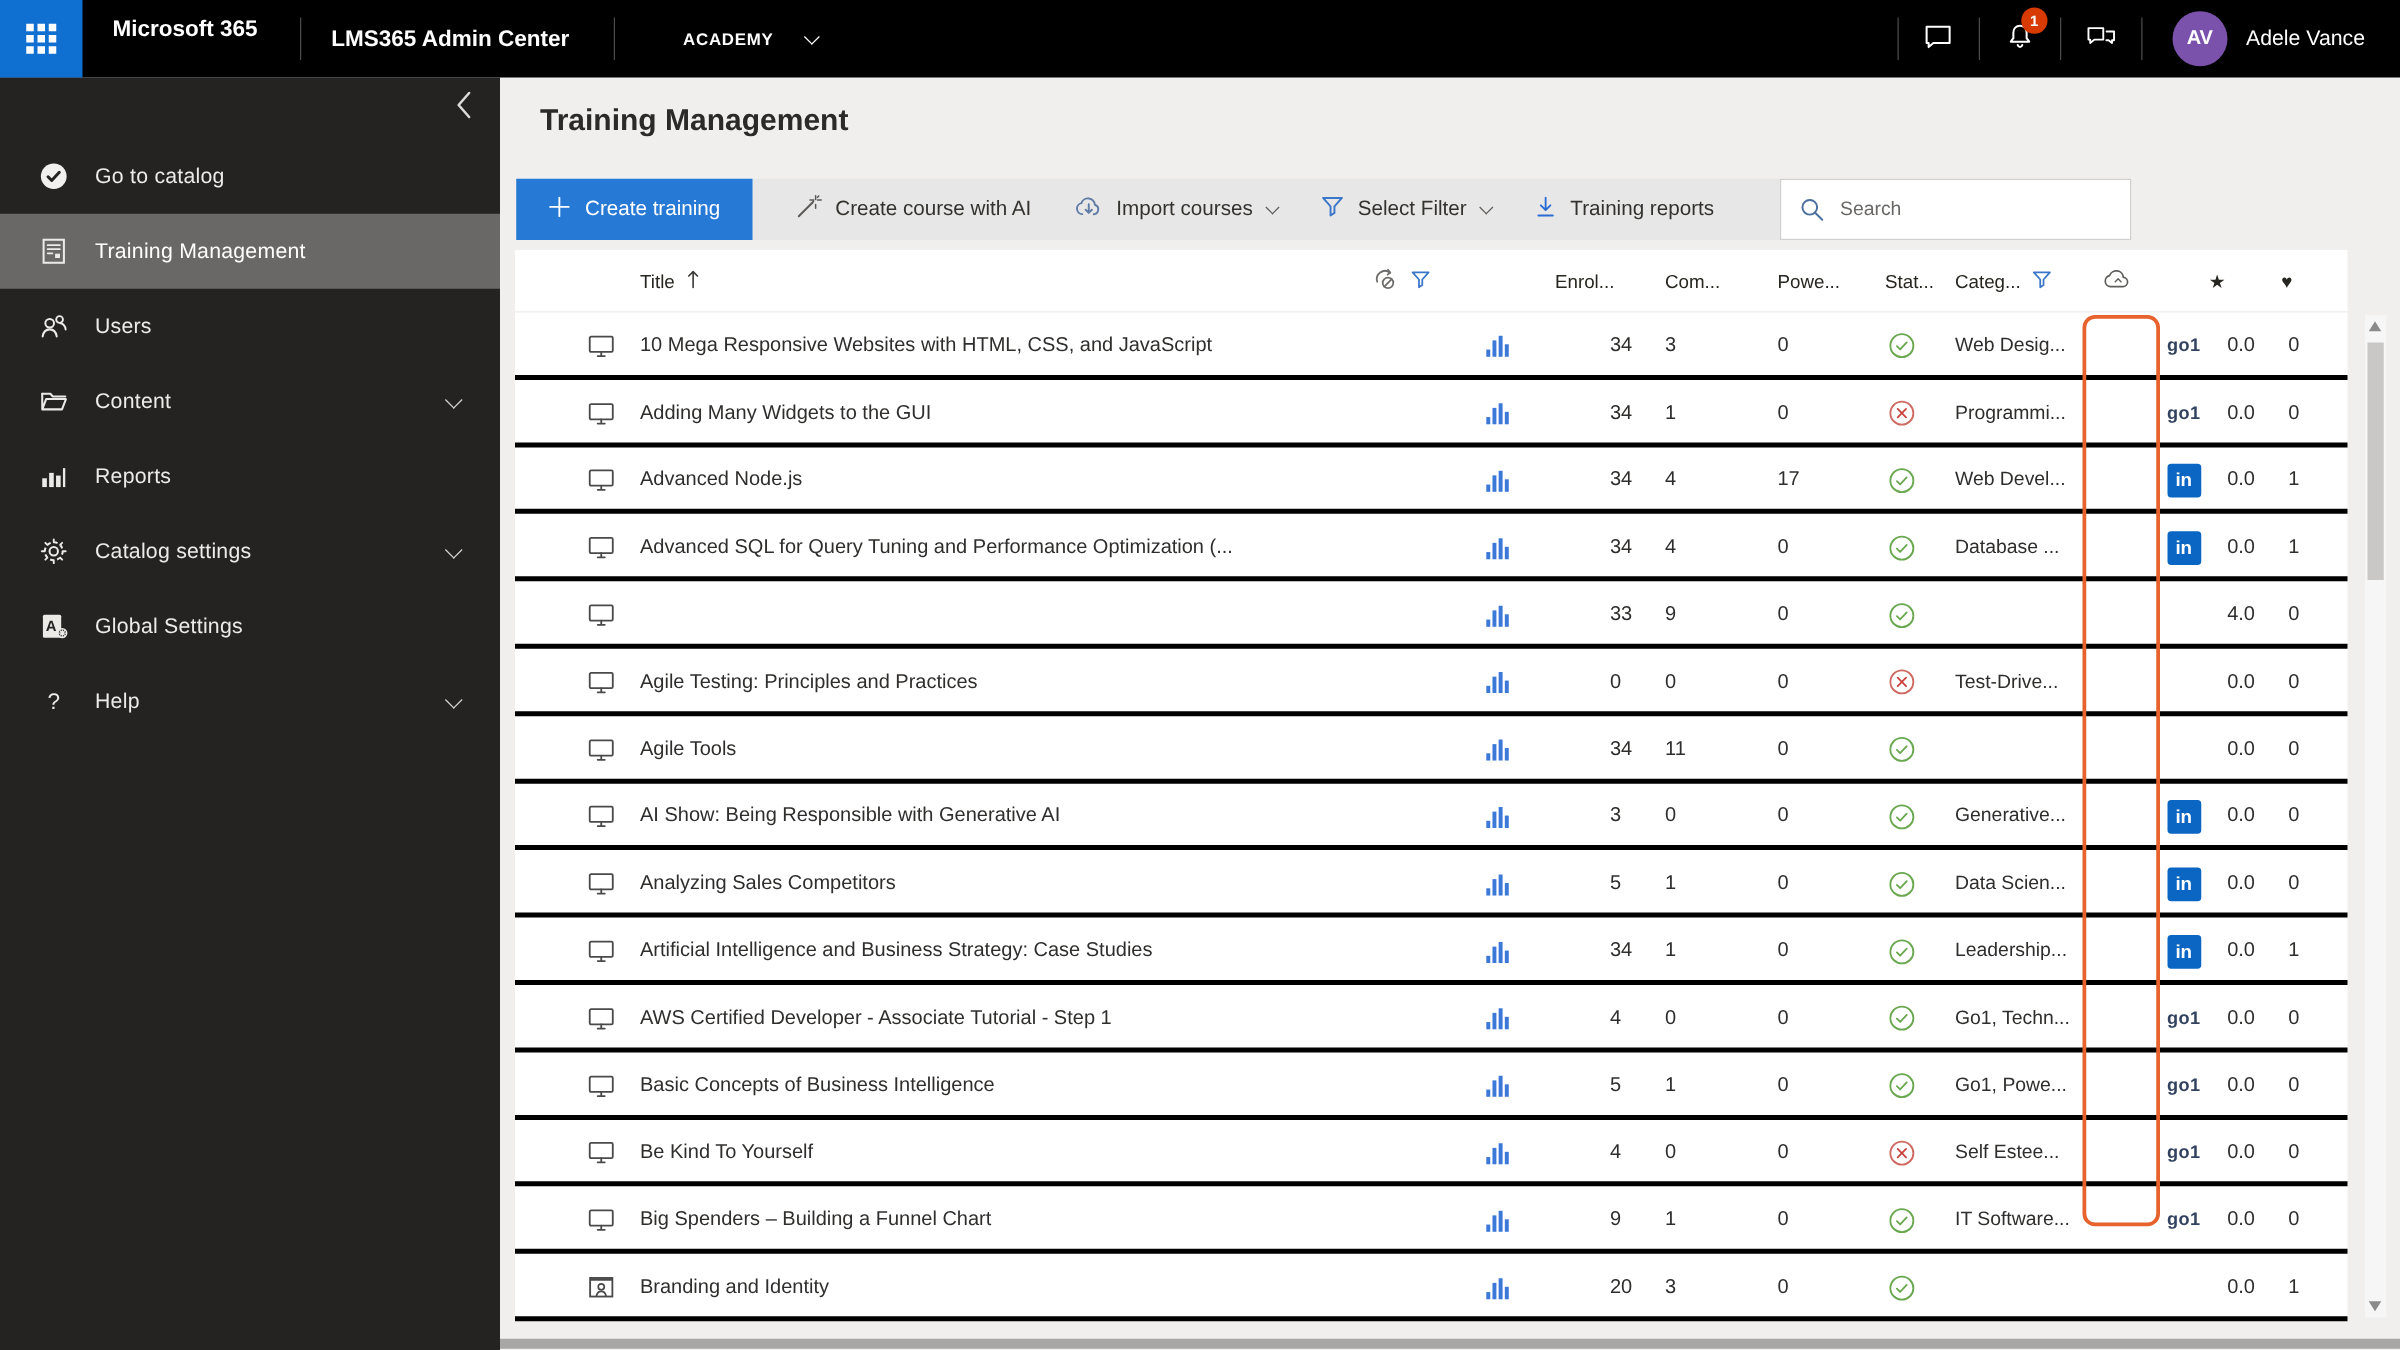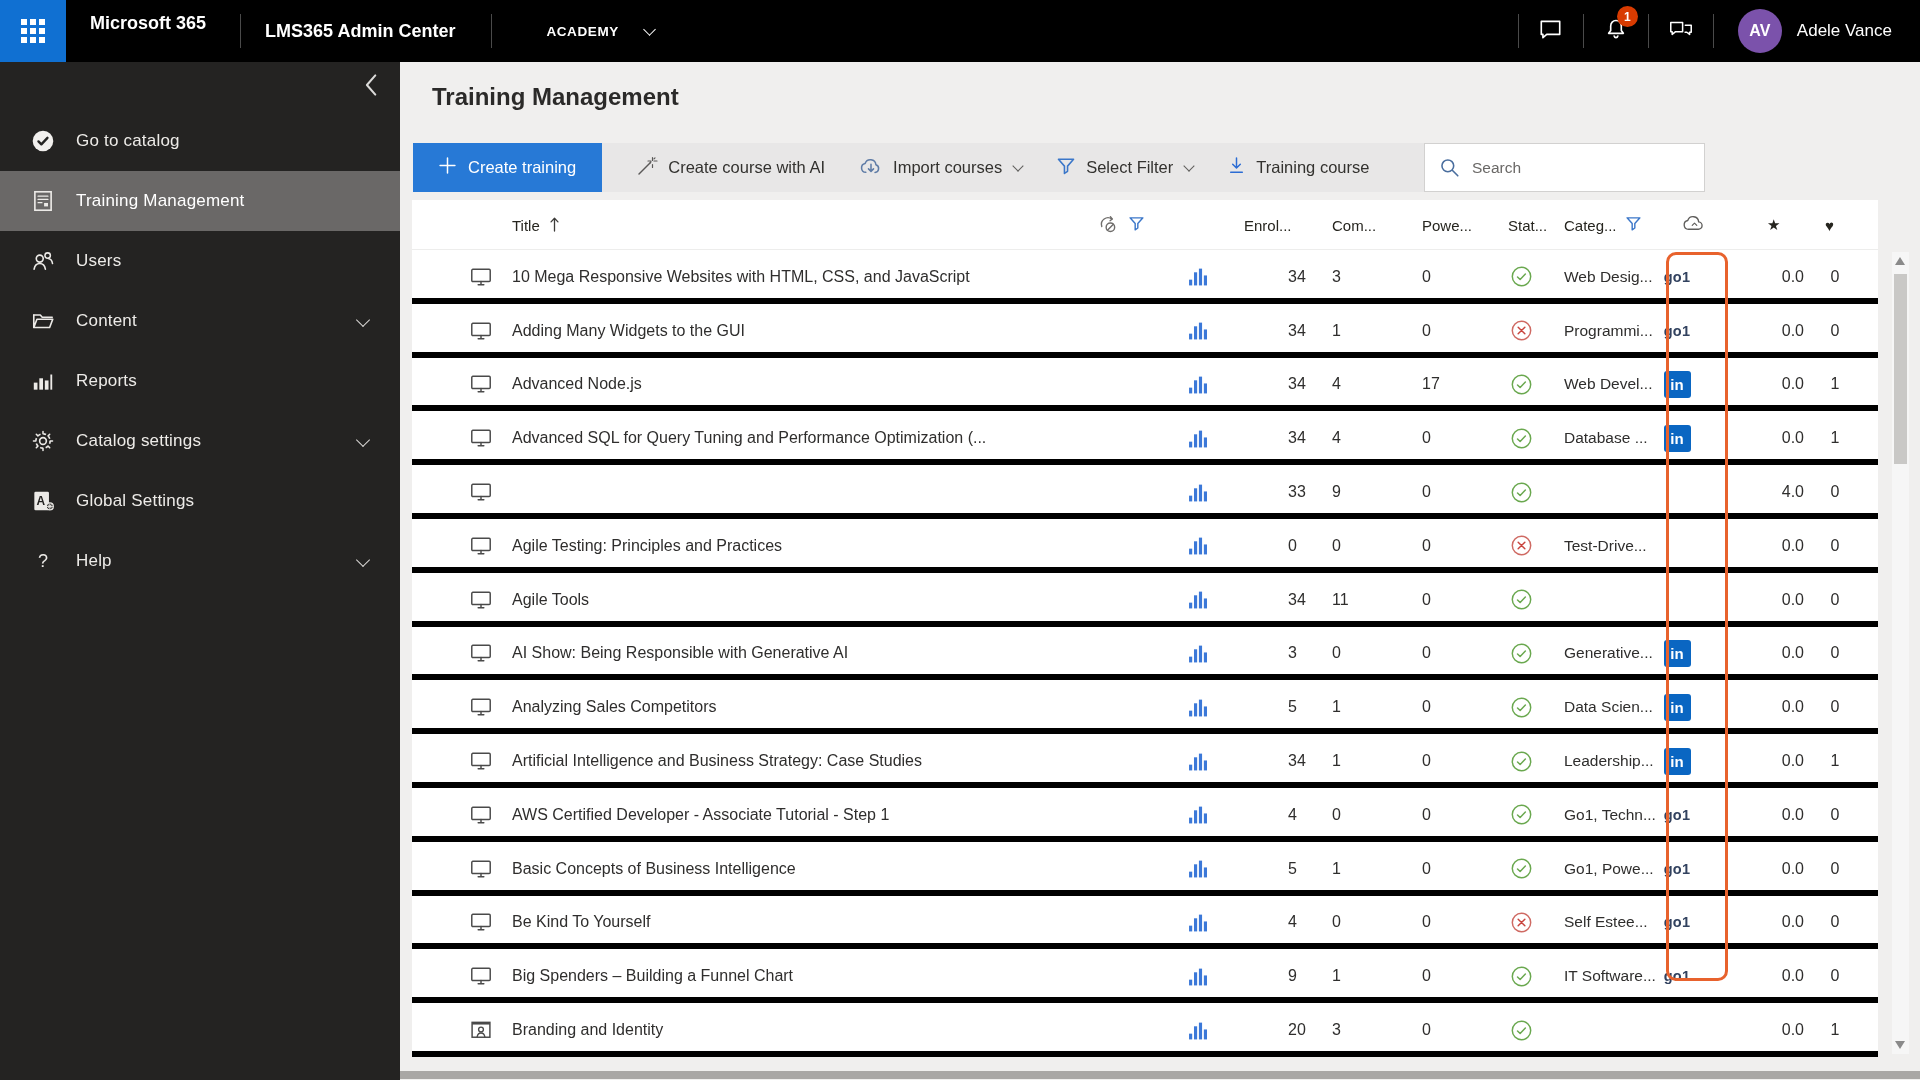--- a/index.html
+++ b/index.html
@@ -62,27 +62,27 @@
   .searchbox input { border:none; outline:none; flex:1; font-size:15.5px; margin-left:12px;
                      font-family:inherit; color:#333; background:transparent; }
   .searchbox input::placeholder { color:#6a6866; }
   .search-ic { margin-left:14px; display:flex; }
 
   
   .table { position:absolute; left:412px; top:200px; width:1466px; height:857px; background:#fff; }
   .thead { position:relative; height:50px; border-bottom:1px solid #ededec; }
   .thead .hc { position:absolute; top:0; height:50px; display:flex; align-items:center; gap:8px;
                font-size:15px; color:#26251f; cursor:pointer; white-space:nowrap; }
-  .trow { position:relative; height:53.8px; border-bottom:6px solid #000000; cursor:pointer; }
+  .trow { position:relative; height:53.8px; border-bottom:4px solid #000000; cursor:pointer; }
   .cell { position:absolute; top:0; height:53.8px; display:flex; align-items:center; font-size:16px;
           color:#2f2e2d; white-space:nowrap; }
   .c-type { left:58px; } .c-title { left:100px; } .c-chart { left:776px; }
   .c-enr { left:832px;margin-left:44px; } .c-com { left:920px; } .c-over { left:1010px; }
   .c-stat { left:1098px; } .c-cat { left:1152px; font-size:15.5px; }
-  .c-prov { left:1219px; width:60px; justify-content:center;padding-left:32px; }
+  .c-prov { left:1289px; width:60px; justify-content:center;padding-left:32px; }
   .c-rate { left:1330px; width:62px; justify-content:flex-end; }
   .c-like { left:1408px; width:30px; justify-content:center; }
   .go1 { font-weight:700; font-size:14.5px; color:#32425f; letter-spacing:.3px; }
   .li-badge { width:27px; height:27px; background:#0a66c2; border-radius:3px; color:#ffffff;
               font-weight:700; font-size:15px; display:flex; align-items:center; justify-content:center; }
   .star-h { font-size:17px; color:#161514; } .heart-h { font-size:17px; color:#161514; }
 
   
   .prov-highlight { position:absolute; left:1666px; top:252px; width:62px; height:729px;
                     border:3px solid #e8622d; border-radius:10px; z-index:30; pointer-events:none; }
@@ -269,21 +269,21 @@
             <path d="M2.2 3h13.6l-5.4 6.1v4.7l-2.8 1.9V9.1z" stroke="#3b77c9" stroke-width="1.4" stroke-linecap="round" stroke-linejoin="round" fill="none"></path>
           </svg></span>
       <span>Select Filter</span>
       <span class="tool-chev"></span>
     </div>
     <div class="tool-item">
       <span id="ic-download"><svg width="19" height="19" viewBox="0 0 18 18">
             <path d="M9 2v9M5.4 7.8 9 11.4l3.6-3.6" stroke="#2b6cd4" stroke-width="1.4" stroke-linecap="round" stroke-linejoin="round" fill="none"></path>
             <path d="M3.5 15.5h11" stroke="#2b6cd4" stroke-width="1.4" stroke-linecap="round" stroke-linejoin="round" fill="none"></path>
           </svg></span>
-      <span>Training course</span>
+      <span>Training reports</span>
     </div>
     <div class="searchbox">
       <span class="search-ic" id="ic-search">
           <svg width="21" height="21" viewBox="0 0 20 20">
             <circle cx="8.4" cy="8.4" r="5.6" stroke="#4a6e9e" stroke-width="1.5" fill="none"></circle>
             <path d="m12.9 12.9 5 5" stroke="#4a6e9e" stroke-width="1.5" stroke-linecap="round" stroke-linejoin="round" fill="none"></path>
           </svg>
         </span>
       <input placeholder="Search" style="">
     </div>

